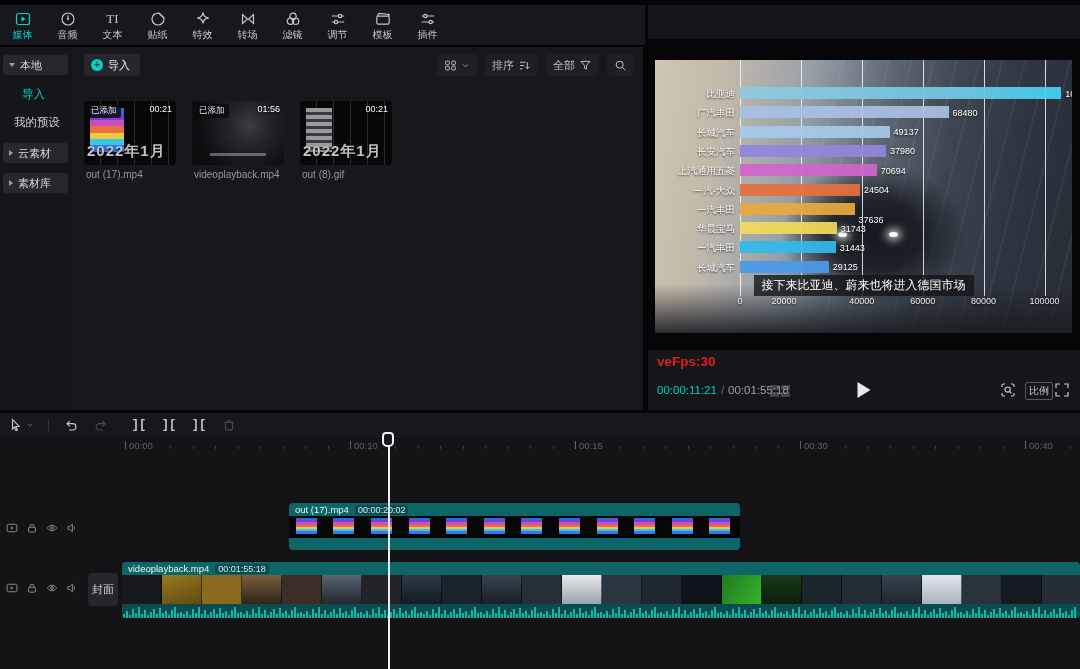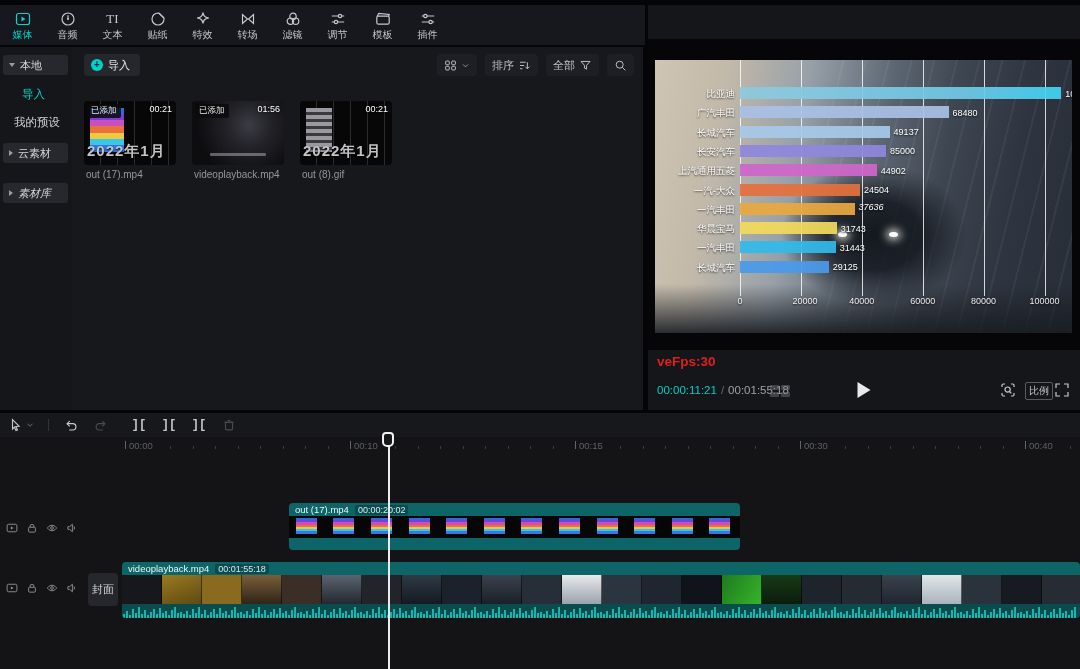--- a/index.html
+++ b/index.html
@@ -254,21 +254,21 @@
       <div class="side-chip" style="top: 8px;">
         <span class="caret down"></span>
         <span>本地</span>
       </div>
       <div class="side-link active" style="top: 40px; left: 22px;">导入</div>
       <div class="side-link" style="top: 68px; left: 14px;">我的预设</div>
       <div class="side-chip" style="top: 96px;">
         <span class="caret right"></span>
         <span>云素材</span>
       </div>
-      <div class="side-chip" style="top: 136px; font-style: italic;">
+      <div class="side-chip" style="top: 126px;">
         <span class="caret right"></span>
         <span>素材库</span>
       </div>
     </div>
 
   <div class="media-panel">
     <div class="import-btn">
       <span class="plus-circle">+</span>
       <span>导入</span>
     </div>
@@ -341,60 +341,61 @@
       <div class="video">
         <div class="bridge-lines"></div>
         <div class="car-shadow"></div>
         <span class="headlight" style="left:44%;top:63%"></span>
         <span class="headlight" style="left:56%;top:63%"></span>
         <div class="road"></div>
         <div class="chart-layer" id="chartLayer">
             <div class="gridline" style="left: 85px;"></div>
             <div class="axis-label" style="left: 85px;">0</div>
             <div class="gridline" style="left: 145.9px;"></div>
-            <div class="axis-label" style="left: 150px;">20000</div>
+            <div class="axis-label" style="left: 129px;">20000</div>
             <div class="gridline" style="left: 206.8px;"></div>
             <div class="axis-label" style="left: 206.8px;">40000</div>
             <div class="gridline" style="left: 267.7px;"></div>
             <div class="axis-label" style="left: 267.7px; text-align: right;">60000</div>
             <div class="gridline" style="left: 328.6px;"></div>
             <div class="axis-label" style="left: 328.6px;">80000</div>
             <div class="gridline" style="left: 389.5px;"></div>
             <div class="axis-label" style="left: 389.5px;">100000</div>
             <div class="bar-row-label" style="top: 28px;">比亚迪</div>
             <div class="bar-rect" style="left: 85px; top: 27px; width: 321.171px; background: linear-gradient(90deg, rgb(142, 201, 221) 0%, rgb(111, 201, 232) 70%, rgb(63, 212, 245) 100%);"></div>
             <div class="bar-value" style="left: 410.171px; top: 28.5px;">105475</div>
             <div class="bar-row-label" style="top: 47.3px;">广汽丰田</div>
             <div class="bar-rect" style="left: 85px; top: 46.3px; width: 208.522px; background: rgb(169, 191, 228);"></div>
             <div class="bar-value" style="left: 297.522px; top: 47.8px;">68480</div>
             <div class="bar-row-label" style="top: 66.6px;">长城汽车</div>
             <div class="bar-rect" style="left: 85px; top: 65.6px; width: 149.622px; background: rgb(166, 200, 232);"></div>
             <div class="bar-value" style="left: 238.622px; top: 67.1px;">49137</div>
             <div class="bar-row-label" style="top: 85.9px;">长安汽车</div>
             <div class="bar-rect" style="left: 85px; top: 84.9px; width: 146.099px; background: rgb(143, 134, 221);"></div>
-            <div class="bar-value" style="left: 235.099px; top: 86.4px;">85000</div>
+            <div class="bar-value" style="left: 235.099px; top: 86.4px;">37980</div>
             <div class="bar-row-label" style="top: 105.2px;">上汽通用五菱</div>
             <div class="bar-rect" style="left: 85px; top: 104.2px; width: 136.727px; background: rgb(207, 102, 201);"></div>
-            <div class="bar-value" style="left: 225.727px; top: 105.7px;">44902</div>
+            <div class="bar-value" style="left: 225.727px; top: 105.7px;">70694</div>
             <div class="bar-row-label" style="top: 124.5px;">一汽-大众</div>
             <div class="bar-rect" style="left: 85px; top: 123.5px; width: 120.107px; background: rgb(228, 112, 60);"></div>
             <div class="bar-value" style="left: 209.107px; top: 125px;">24504</div>
             <div class="bar-row-label" style="top: 143.8px;">一汽丰田</div>
             <div class="bar-rect" style="left: 85px; top: 142.8px; width: 114.602px; background: rgb(234, 168, 62);"></div>
-            <div class="bar-value" style="left: 203.602px; top: 142px; font-style: italic;">37636</div>
+            <div class="bar-value" style="left: 203.602px; top: 155px;">37636</div>
             <div class="bar-row-label" style="top: 163.1px;">华晨宝马</div>
             <div class="bar-rect" style="left: 85px; top: 162.1px; width: 96.6574px; background: rgb(242, 217, 92);"></div>
             <div class="bar-value" style="left: 185.657px; top: 163.6px;">31743</div>
             <div class="bar-row-label" style="top: 182.4px;">一汽丰田</div>
             <div class="bar-rect" style="left: 85px; top: 181.4px; width: 95.7439px; background: rgb(51, 185, 234);"></div>
             <div class="bar-value" style="left: 184.744px; top: 182.9px;">31443</div>
             <div class="bar-row-label" style="top: 201.7px;">长城汽车</div>
             <div class="bar-rect" style="left: 85px; top: 200.7px; width: 88.6856px; background: rgb(74, 154, 232);"></div>
             <div class="bar-value" style="left: 177.686px; top: 202.2px;">29125</div>
           </div>
+        <div class="subtitle-chip">接下来比亚迪、蔚来也将进入德国市场</div>
       </div>
     </div>
     <div class="vefps">veFps:30</div>
     <div class="controls">
       <div class="time-group">
         <span class="time-cur">00:00:11:21</span><span class="time-sep">/</span><span class="time-total">00:01:55:18</span>
       </div>
       <div class="grid-icon">
         <span style="left:0;top:0"></span>
           <span style="left:11px;top:0"></span>

